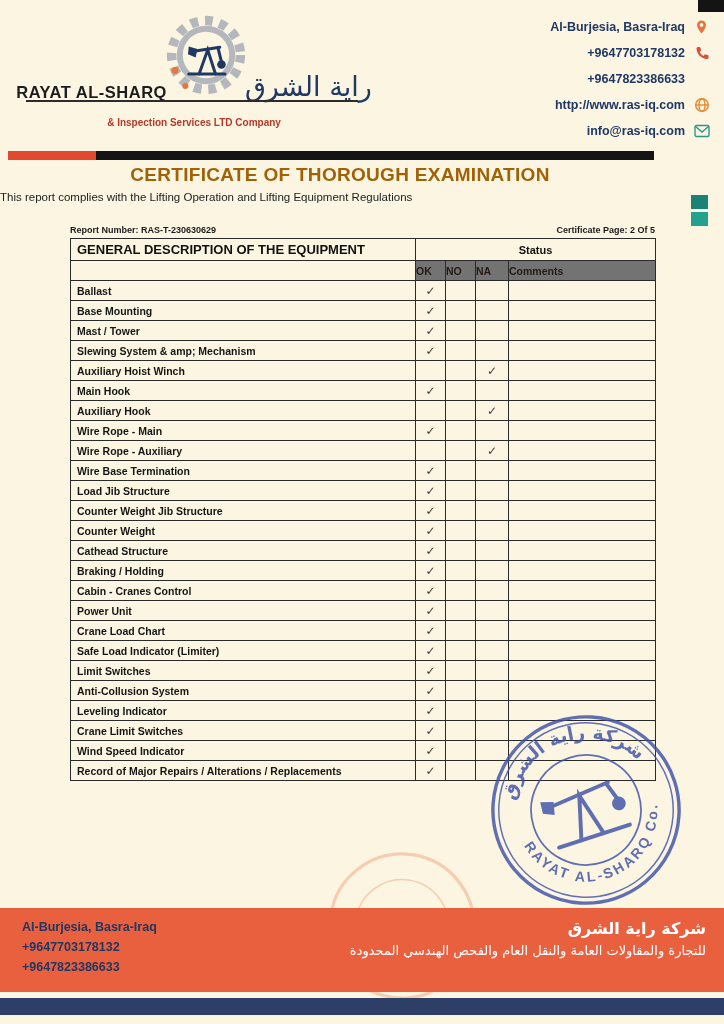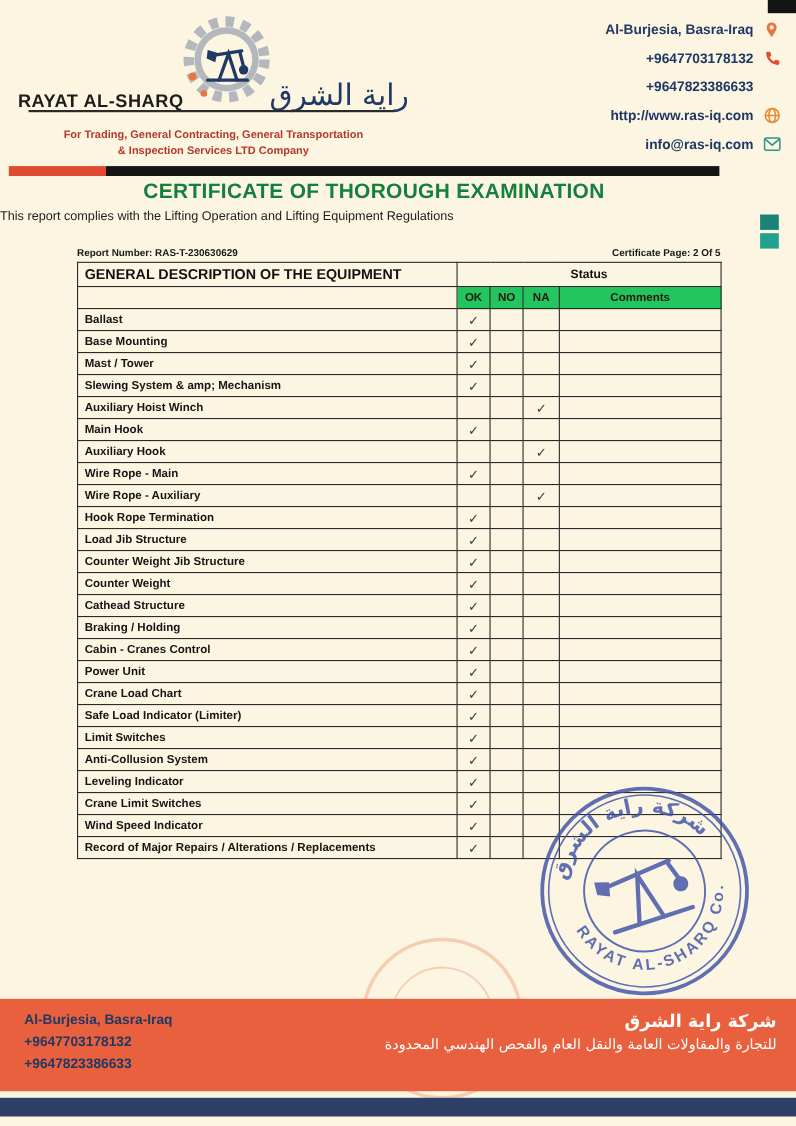--- a/index.html
+++ b/index.html
@@ -19,36 +19,36 @@
   
   .contacts{position:absolute;right:14px;top:18px;display:flex;flex-direction:column;gap:9px;align-items:flex-end}
   .contact-line{display:flex;align-items:center;gap:8px}
   .contact-text{font-size:12.5px;font-weight:bold;color:#203864}
   .contact-icon{width:17px;height:17px;display:inline-flex;align-items:center;justify-content:center}
   .icon-spacer{width:17px;height:17px}
 
   
   .divider-bar{position:absolute;left:8px;top:151px;width:646px;height:9px;
     background:linear-gradient(to right,#e04a2f 0,#e04a2f 88px,#141414 88px,#141414 100%)}
-  .doc-title{position:absolute;top:164px;left:0;width:680px;text-align:center;font-size:19px;font-weight:bold;color:#15803d;letter-spacing:.3px}
+  .doc-title{position:absolute;top:164px;left:0;width:680px;text-align:center;font-size:19px;font-weight:bold;color:#a16207;letter-spacing:.3px}
   .doc-subtitle{position:absolute;top:191px;left:0;width:680px;font-size:11.5px;color:#222}
   .teal-squares{position:absolute;right:16px;top:195px;display:flex;flex-direction:column;gap:3px}
   .teal-sq{width:17px;height:14px}
   .corner-mark{position:absolute;right:0;top:0;width:26px;height:12px;background:#141414}
 
   
   .meta-row{position:absolute;left:70px;top:225px;width:585px;display:flex;justify-content:space-between}
   .meta-text{font-size:9px;font-weight:bold;color:#1a1a1a}
 
   
   .eq-table{position:absolute;left:70px;top:238px;width:585px;border-collapse:collapse;table-layout:fixed}
   .eq-table td,.eq-table th{border:1px solid #2a2a2a}
   .th-desc{font-size:13px;font-weight:bold;text-align:left;padding:3px 6px;height:22px;color:#111}
   .th-status{font-size:11px;font-weight:bold;text-align:center;color:#111}
-  .sub-th{background:#22c55e;font-size:10.5px;font-weight:bold;text-align:center;height:20px;color:#261a12}
+  .sub-th{background:#737373;font-size:10.5px;font-weight:bold;text-align:left;height:20px;color:#261a12}
   .sub-empty{height:20px}
   .td-label{font-size:10.5px;font-weight:bold;padding:1px 6px;height:20px;color:#151515;white-space:nowrap;overflow:hidden}
   .td-check{text-align:center;font-size:12px;color:#3d3d3d;font-family:"DejaVu Sans",sans-serif}
   .td-comments{font-size:10px;color:#333}
 
   
   .stamp{position:absolute;left:488px;top:712px;width:196px;height:196px;transform:rotate(-18deg);opacity:.82;z-index:3}
   .ghost-stamp{position:absolute;left:322px;top:846px;width:160px;height:160px;opacity:.3;z-index:1;transform:rotate(8deg)}
 
   
@@ -83,21 +83,20 @@
             <line x1="64" y1="42" x2="68" y2="58"></line>
           </g>
           <circle cx="68" cy="61" r="5" fill="#1f3864"></circle>
           <path d="M30,40 L40,43 L38,53 L29,49 Z" fill="#1f3864"></path>
         </svg>
       </span>
       <span class="company-name-ar arabic">راية الشرق</span>
     </div>
     <div class="logo-underline"></div>
     <div class="tagline">
-      <div>For Trading, General Contracting, General Transportation</div>
       <div>&amp; Inspection Services LTD Company</div>
     </div>
   </div>
 
   <div class="contacts">
     <div class="contact-line">
       <span class="contact-text">Al-Burjesia, Basra-Iraq</span>
       <span class="contact-icon">
         <svg width="15" height="16" viewBox="0 0 16 16">
             <path d="M8 1C5.2 1 3.2 3.1 3.2 5.9 3.2 9.4 8 15 8 15s4.8-5.6 4.8-9.1C12.8 3.1 10.8 1 8 1z" fill="#e8743f"></path>
@@ -230,21 +229,21 @@
           <td class="td-comments"></td>
         </tr>
         <tr>
           <td class="td-label">Wire Rope - Auxiliary</td>
           <td class="td-check"></td>
           <td class="td-check"></td>
           <td class="td-check">✓</td>
           <td class="td-comments"></td>
         </tr>
         <tr>
-          <td class="td-label">Hook Rope Termination</td>
+          <td class="td-label">Wire Base Termination</td>
           <td class="td-check">✓</td>
           <td class="td-check"></td>
           <td class="td-check"></td>
           <td class="td-comments"></td>
         </tr>
         <tr>
           <td class="td-label">Load Jib Structure</td>
           <td class="td-check">✓</td>
           <td class="td-check"></td>
           <td class="td-check"></td>

